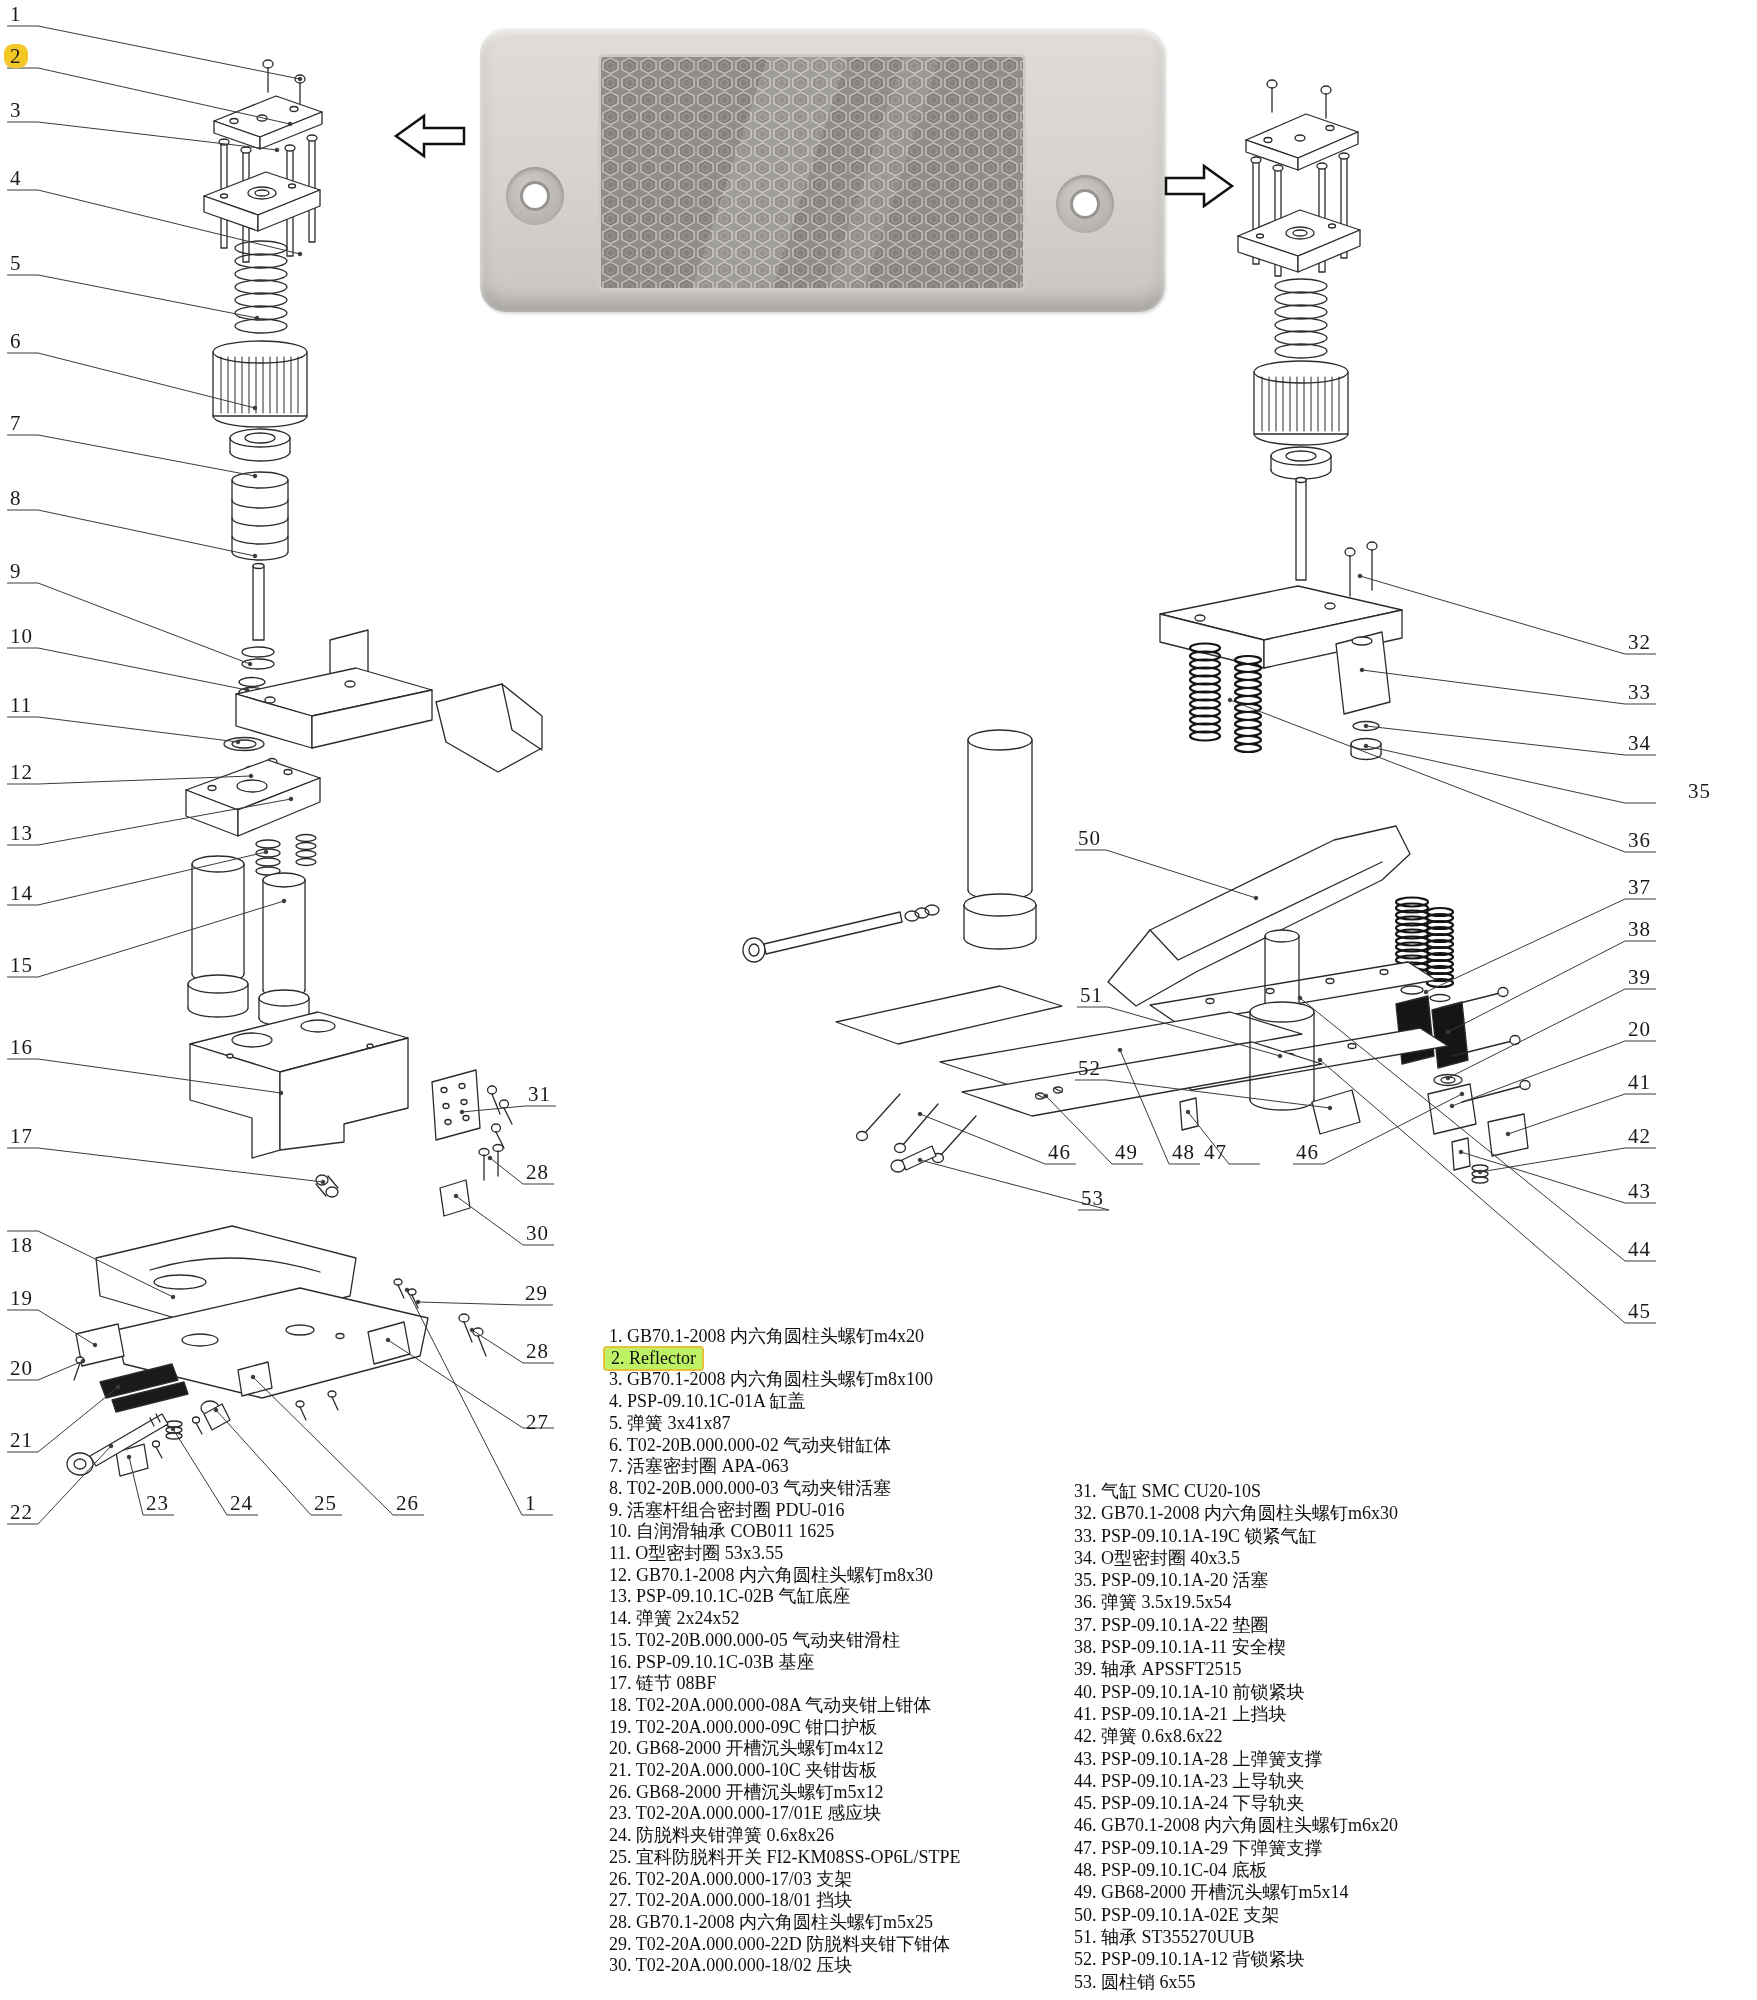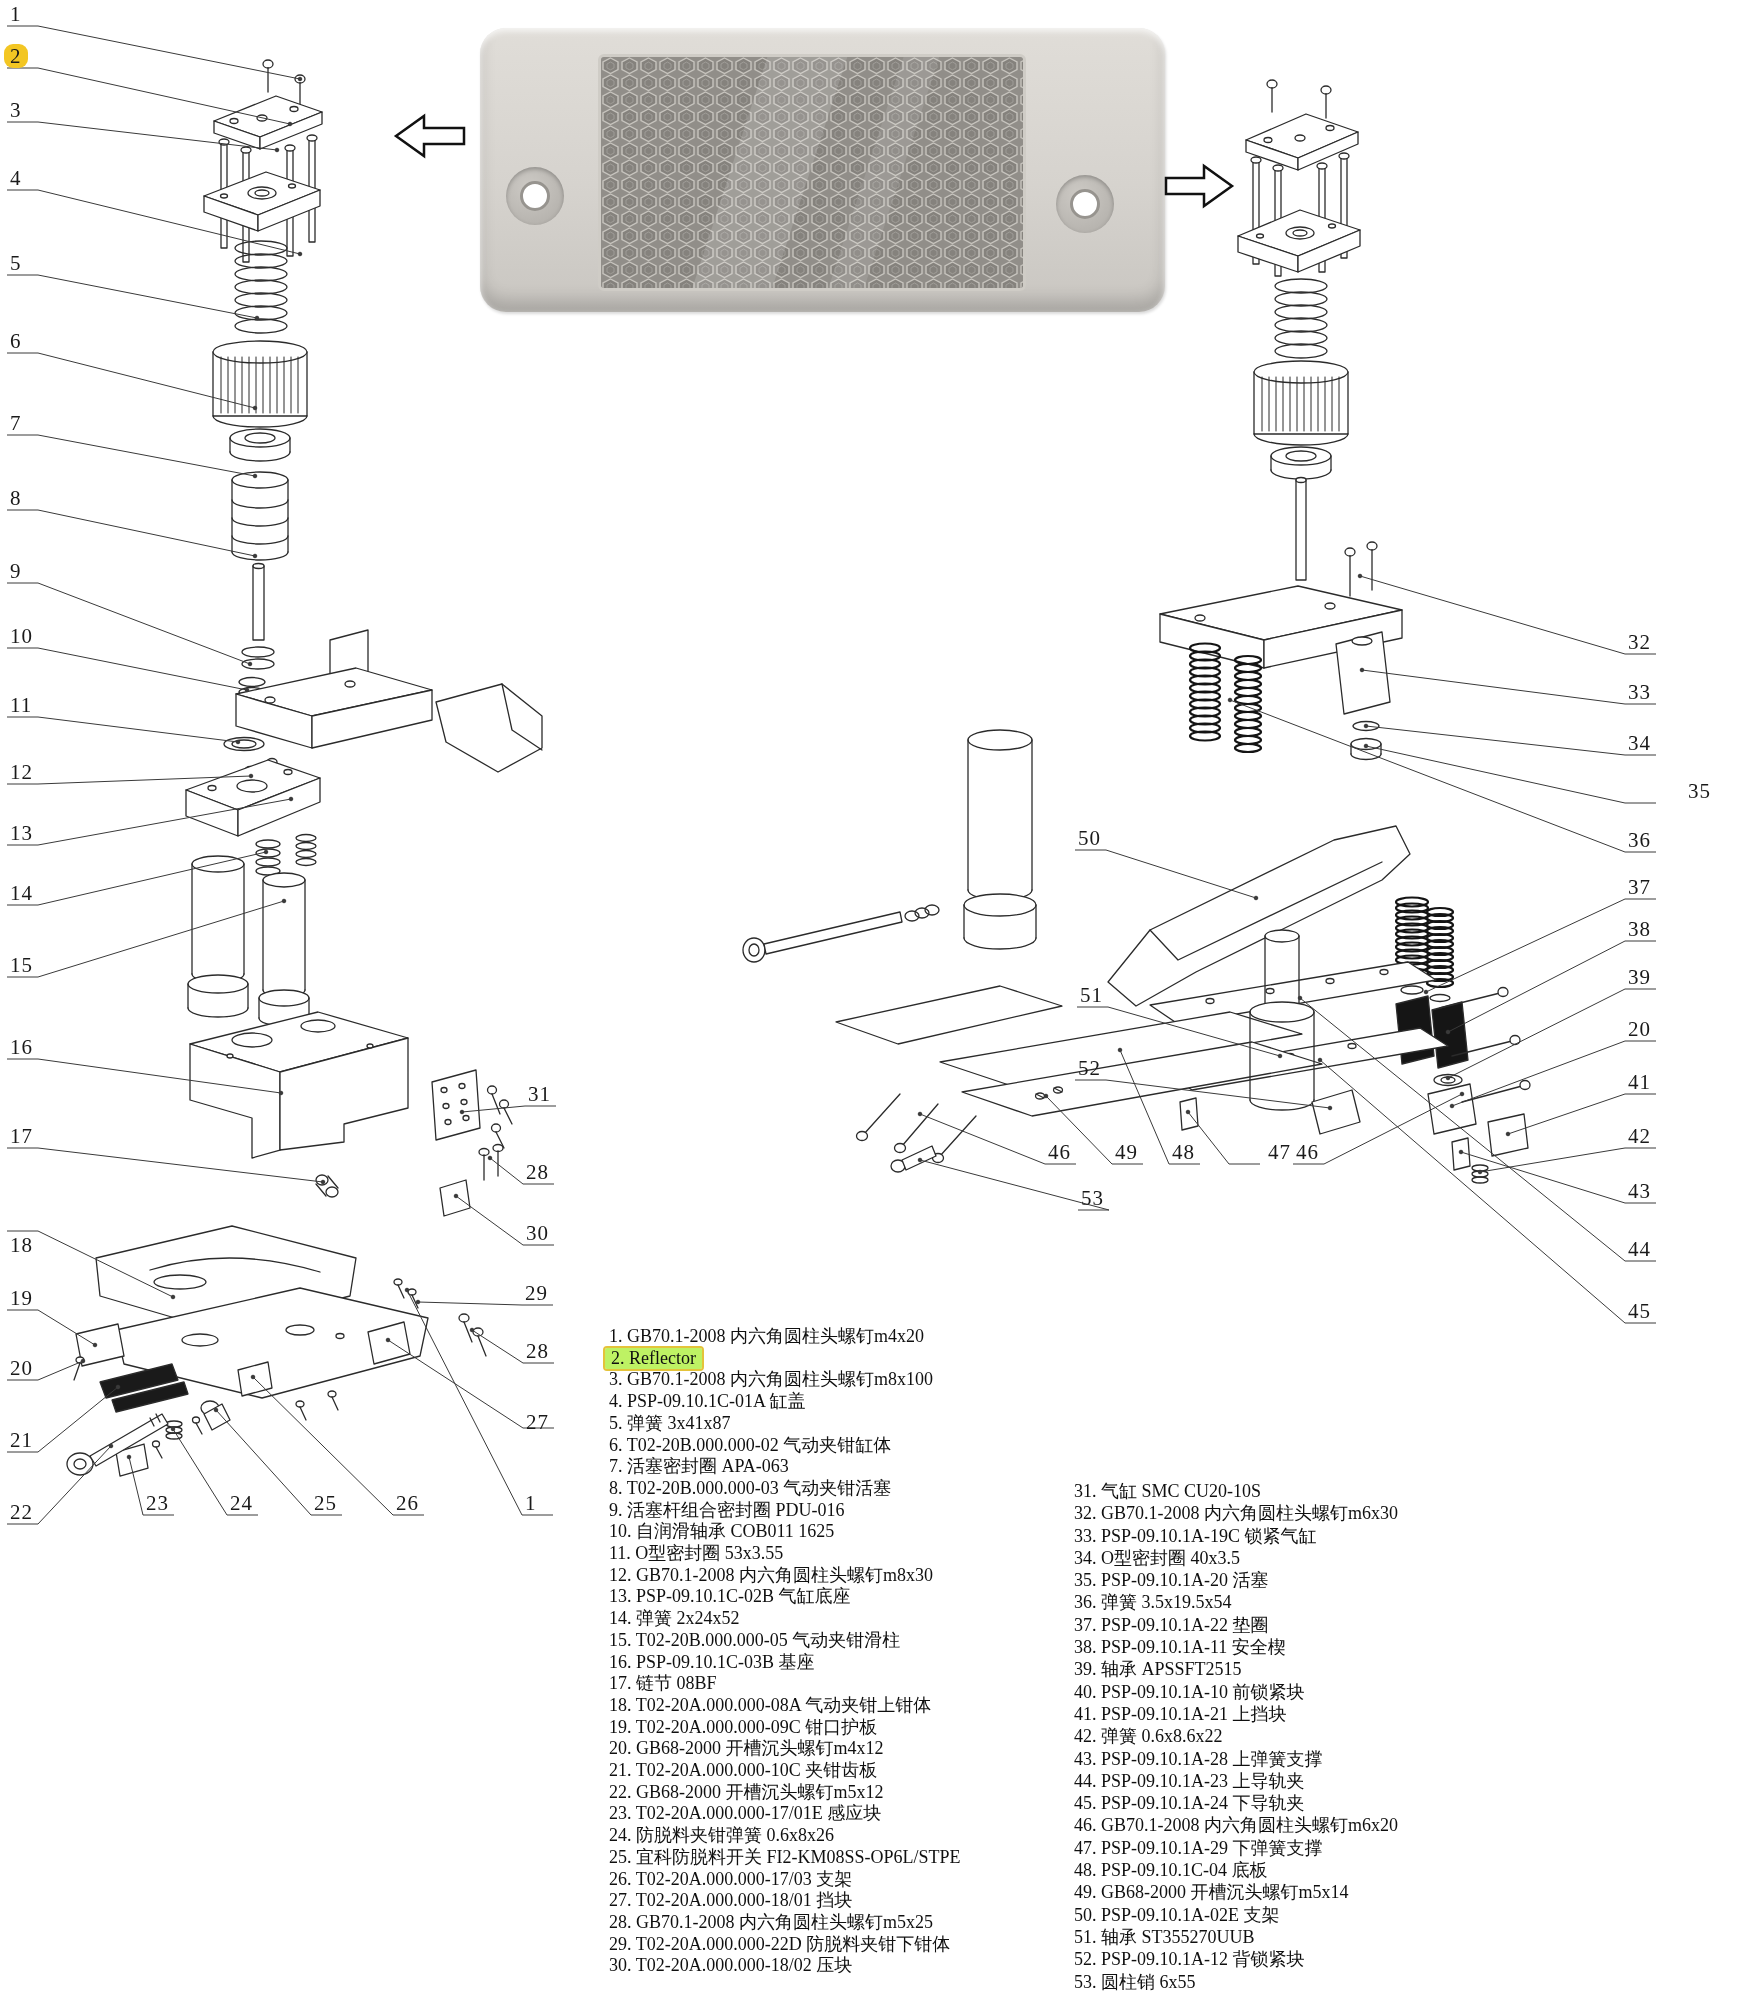--- a/index.html
+++ b/index.html
@@ -817,21 +817,21 @@
       <span class="callout" style="left: 1628px; top: 1179px;">43</span>
       <span class="callout" style="left: 1628px; top: 1237px;">44</span>
       <span class="callout" style="left: 1628px; top: 1299px;">45</span>
       <span class="callout" style="left: 1078px; top: 826px;">50</span>
       <span class="callout" style="left: 1080px; top: 983px;">51</span>
       <span class="callout" style="left: 1078px; top: 1056px;">52</span>
       <span class="callout" style="left: 1081px; top: 1186px;">53</span>
       <span class="callout" style="left: 1048px; top: 1140px;">46</span>
       <span class="callout" style="left: 1115px; top: 1140px;">49</span>
       <span class="callout" style="left: 1172px; top: 1140px;">48</span>
-      <span class="callout" style="left: 1268px; top: 1140px;">47</span>
+      <span class="callout" style="left: 1204px; top: 1140px;">47</span>
       <span class="callout" style="left: 1296px; top: 1140px;">46</span>
     </div>
 
   <ol class="plist left" style="left: 593px; top: 1310px;">
       <li>1. GB70.1-2008 内六角圆柱头螺钉m4x20</li>
       <li class="hl">2. Reflector</li>
       <li>3. GB70.1-2008 内六角圆柱头螺钉m8x100</li>
       <li>4. PSP-09.10.1C-01A 缸盖</li>
       <li>5. 弹簧 3x41x87</li>
       <li>6. T02-20B.000.000-02 气动夹钳缸体</li>
@@ -843,21 +843,21 @@
       <li>12. GB70.1-2008 内六角圆柱头螺钉m8x30</li>
       <li>13. PSP-09.10.1C-02B 气缸底座</li>
       <li>14. 弹簧 2x24x52</li>
       <li>15. T02-20B.000.000-05 气动夹钳滑柱</li>
       <li>16. PSP-09.10.1C-03B 基座</li>
       <li>17. 链节 08BF</li>
       <li>18. T02-20A.000.000-08A 气动夹钳上钳体</li>
       <li>19. T02-20A.000.000-09C 钳口护板</li>
       <li>20. GB68-2000 开槽沉头螺钉m4x12</li>
       <li>21. T02-20A.000.000-10C 夹钳齿板</li>
-      <li>22. GB68-2000 开槽沉头螺钉m5x12</li>
+      <li>26. GB68-2000 开槽沉头螺钉m5x12</li>
       <li>23. T02-20A.000.000-17/01E 感应块</li>
       <li>24. 防脱料夹钳弹簧 0.6x8x26</li>
       <li>25. 宜科防脱料开关 FI2-KM08SS-OP6L/STPE</li>
       <li>26. T02-20A.000.000-17/03 支架</li>
       <li>27. T02-20A.000.000-18/01 挡块</li>
       <li>28. GB70.1-2008 内六角圆柱头螺钉m5x25</li>
       <li>29. T02-20A.000.000-22D 防脱料夹钳下钳体</li>
       <li>30. T02-20A.000.000-18/02 压块</li>
     </ol>
   <ol class="plist right" style="left: 1058px; top: 1464px;">

